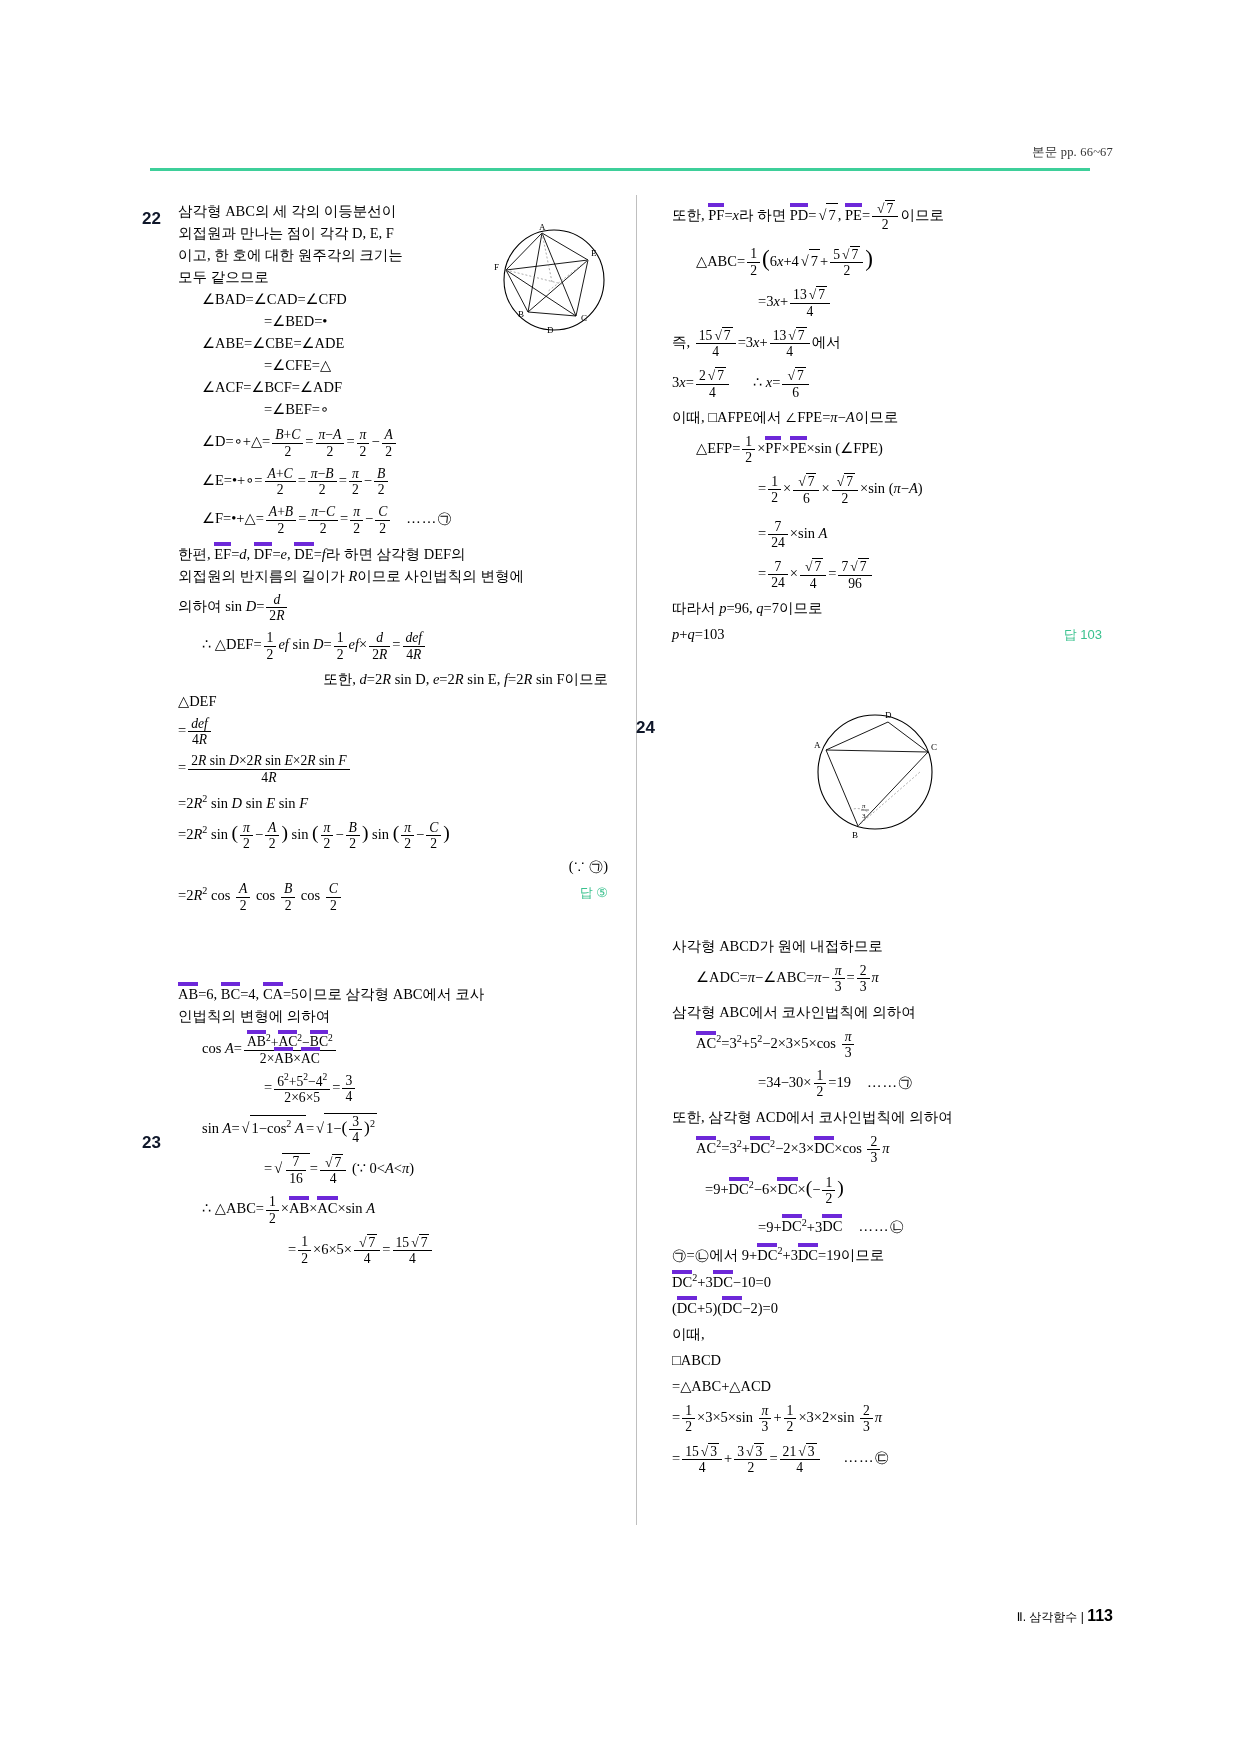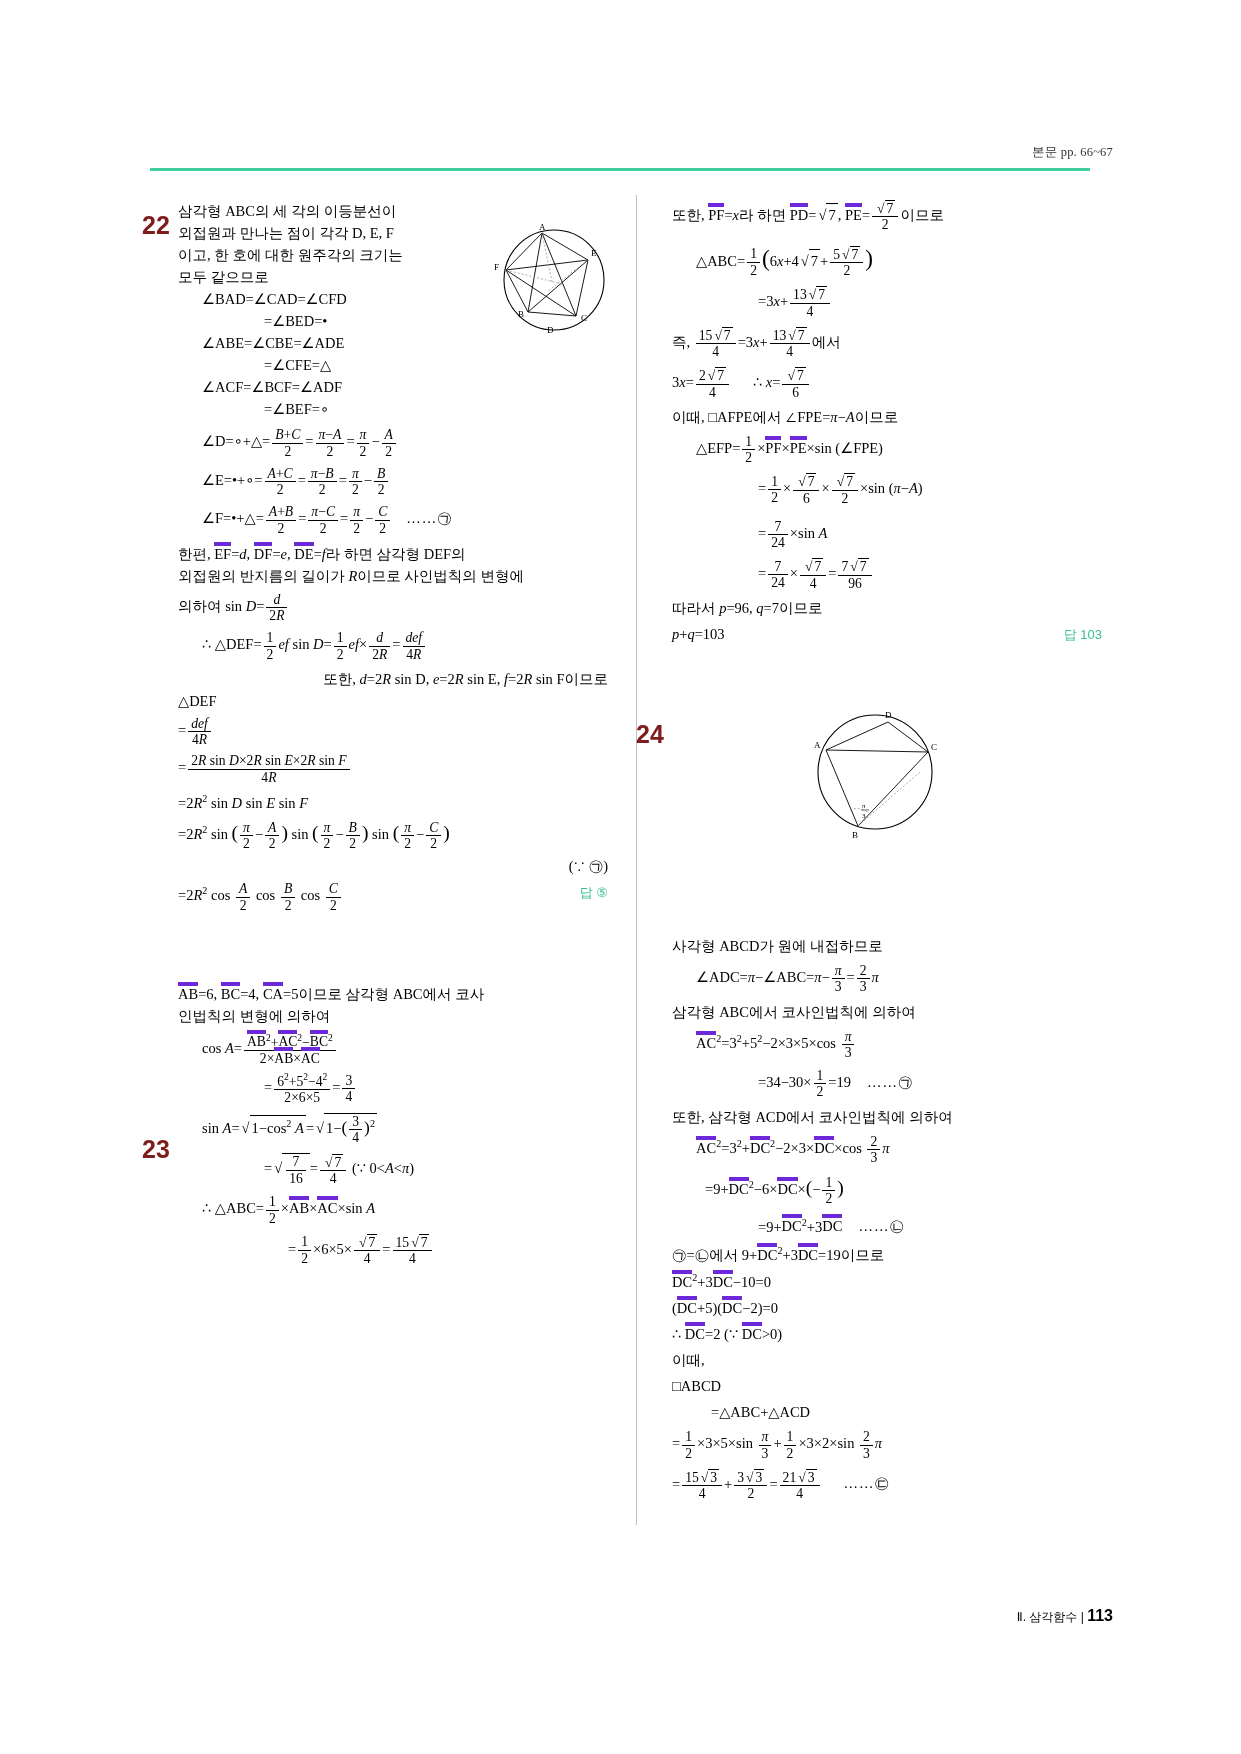--- a/index.html
+++ b/index.html
@@ -49,23 +49,23 @@
     top: 200px;
     font-size: 14.5px;
     line-height: 1.52;
   }
   .col-left { left: 178px; width: 430px; }
   .col-right { left: 672px; width: 430px; }
 
   .qnum {
     position: absolute;
     font-family: "Liberation Sans", sans-serif;
-    font-size: 25px;
+    font-size: 17px;
     font-weight: bold;
-    color: #7f1d1d;
+    color: #0f172a;
   }
   .blk { position: relative; }
   .ind1 { margin-left: 24px; }
   .ind3 { margin-left: 86px; }
   .ind4 { margin-left: 110px; }
   .line { white-space: nowrap; }
   .wrapline { white-space: normal; }
 
   
   .frac {
@@ -198,24 +198,23 @@
       <div class="line" style="margin-top:6px;">삼각형 ABC에서 코사인법칙에 의하여</div>
       <div class="line ind1" style="margin-top:6px;"><span class="ovl">AC</span><sup>2</sup>=3<sup>2</sup>+5<sup>2</sup>−2×3×5×cos <span class="frac"><span class="num"><span class="it">π</span></span><span class="den">3</span></span></div>
       <div class="line ind3" style="margin-top:8px;">=34−30×<span class="frac"><span class="num">1</span><span class="den">2</span></span>=19<span style="margin-left:16px;" class="dots">……㉠</span></div>
       <div class="line" style="margin-top:6px;">또한, 삼각형 ACD에서 코사인법칙에 의하여</div>
       <div class="line ind1" style="margin-top:6px;"><span class="ovl">AC</span><sup>2</sup>=3<sup>2</sup>+<span class="ovl">DC</span><sup>2</sup>−2×3×<span class="ovl">DC</span>×cos <span class="frac"><span class="num">2</span><span class="den">3</span></span><span class="it">π</span></div>
       <div class="line ind3" style="margin-top:8px;margin-left:33px;">=9+<span class="ovl">DC</span><sup>2</sup>−6×<span class="ovl">DC</span>×<span style="font-size:1.35em;">(</span>−<span class="frac"><span class="num">1</span><span class="den">2</span></span><span style="font-size:1.35em;">)</span></div>
       <div class="line ind3" style="margin-top:8px;">=9+<span class="ovl">DC</span><sup>2</sup>+3<span class="ovl">DC</span><span style="margin-left:16px;" class="dots">……㉡</span></div>
       <div class="line" style="margin-top:6px;">㉠=㉡에서 9+<span class="ovl">DC</span><sup>2</sup>+3<span class="ovl">DC</span>=19이므로</div>
       <div class="line" style="margin-top:4px;"><span class="ovl">DC</span><sup>2</sup>+3<span class="ovl">DC</span>−10=0</div>
       <div class="line" style="margin-top:4px;">(<span class="ovl">DC</span>+5)(<span class="ovl">DC</span>−2)=0</div>
-      <div class="line" style="margin-top:4px;">∴ <span class="ovl">DC</span>=2 (∵ <span class="ovl">DC</span>&gt;0)</div>
       <div class="line" style="margin-top:4px;">이때,</div>
       <div class="line" style="margin-top:4px;">□ABCD</div>
-      <div class="line" style="margin-top:4px;margin-left:39px;">=△ABC+△ACD</div>
+      <div class="line" style="margin-top:4px;">=△ABC+△ACD</div>
       <div class="line" style="margin-top:6px;">=<span class="frac"><span class="num">1</span><span class="den">2</span></span>×3×5×sin <span class="frac"><span class="num"><span class="it">π</span></span><span class="den">3</span></span>+<span class="frac"><span class="num">1</span><span class="den">2</span></span>×3×2×sin <span class="frac"><span class="num">2</span><span class="den">3</span></span><span class="it">π</span></div>
       <div class="line" style="margin-top:8px;">=<span class="frac"><span class="num">15<span class="radic">√<span class="bar">3</span></span></span><span class="den">4</span></span>+<span class="frac"><span class="num">3<span class="radic">√<span class="bar">3</span></span></span><span class="den">2</span></span>=<span class="frac"><span class="num">21<span class="radic">√<span class="bar">3</span></span></span><span class="den">4</span></span><span style="margin-left:22px;" class="dots">……㉢</span></div>
     </div>
   </div>
 
   <div class="fig" style="left:492px; top:222px;">
     <svg width="130" height="120" viewBox="0 0 130 120">
       <circle cx="62" cy="58" r="50" fill="none" stroke="#000" stroke-width="1.1"></circle>
 
       <g stroke="#000" stroke-width="0.9" fill="none">

